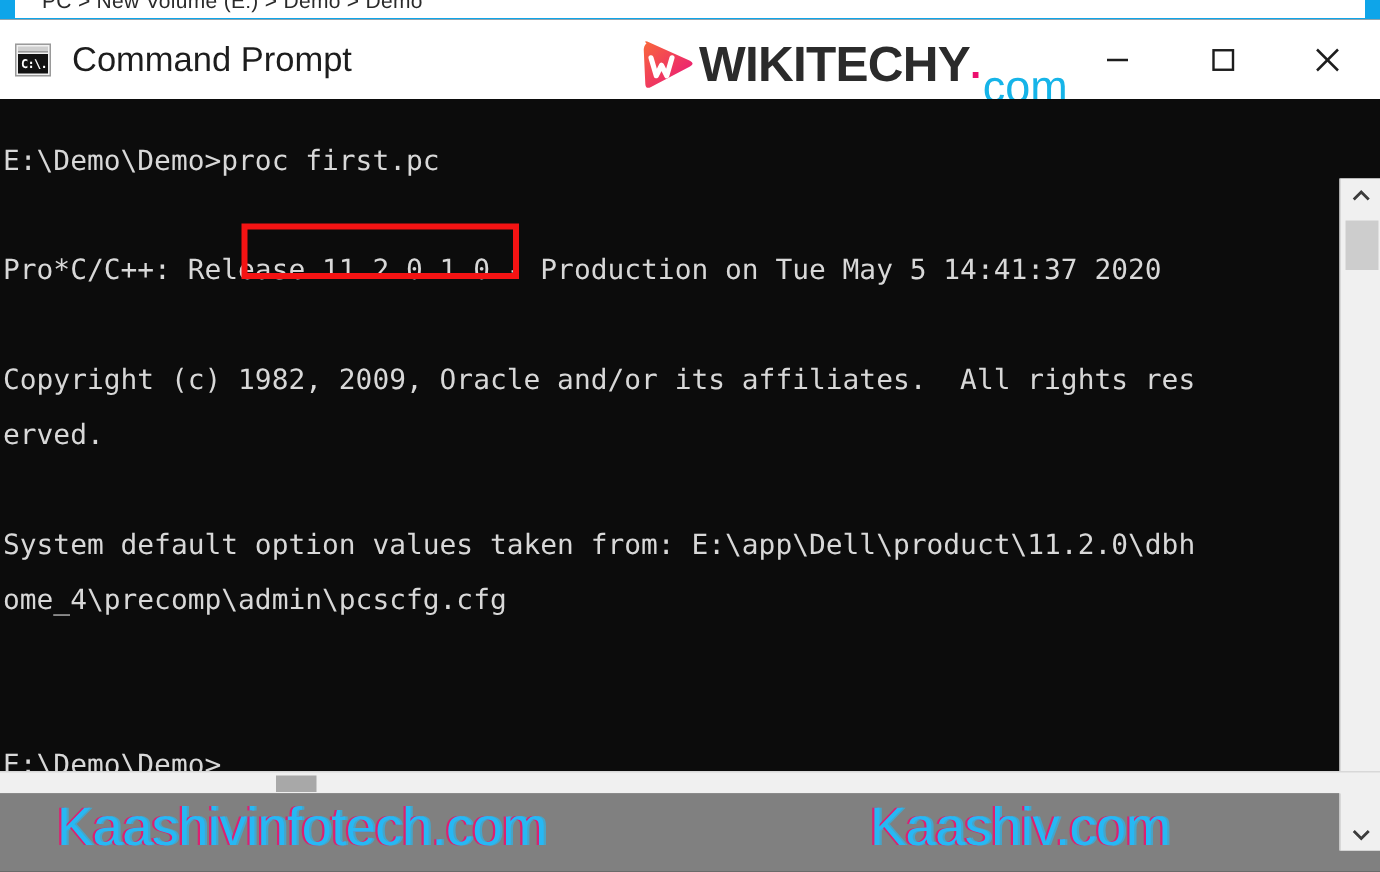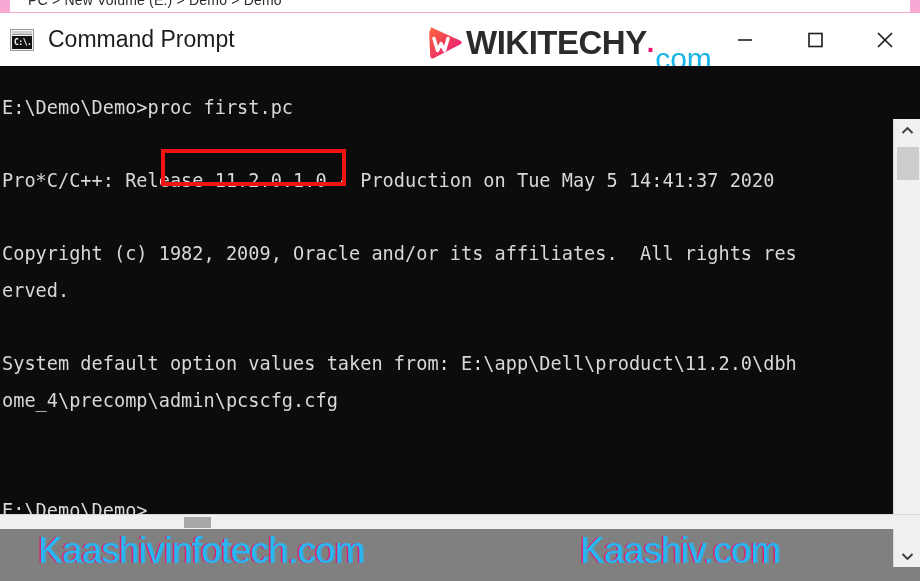--- a/index.html
+++ b/index.html
@@ -13,21 +13,21 @@
     position: relative;
     width: 920px; height: 581px;
     background: #808080;
   }
 
   
   .breadcrumb-sliver {
     position: absolute;
     left: 0; top: 0;
     width: 920px; height: 13px;
-    background: #f9a8d4;
+    background: #0ea5e9;
     overflow: hidden;
   }
   .breadcrumb-inner {
     position: absolute;
     left: 10px; top: -12px;
     width: 900px; height: 24px;
     background: #ffffff;
     color: #2a2a2a;
     font-size: 14px;
     line-height: 24px;

